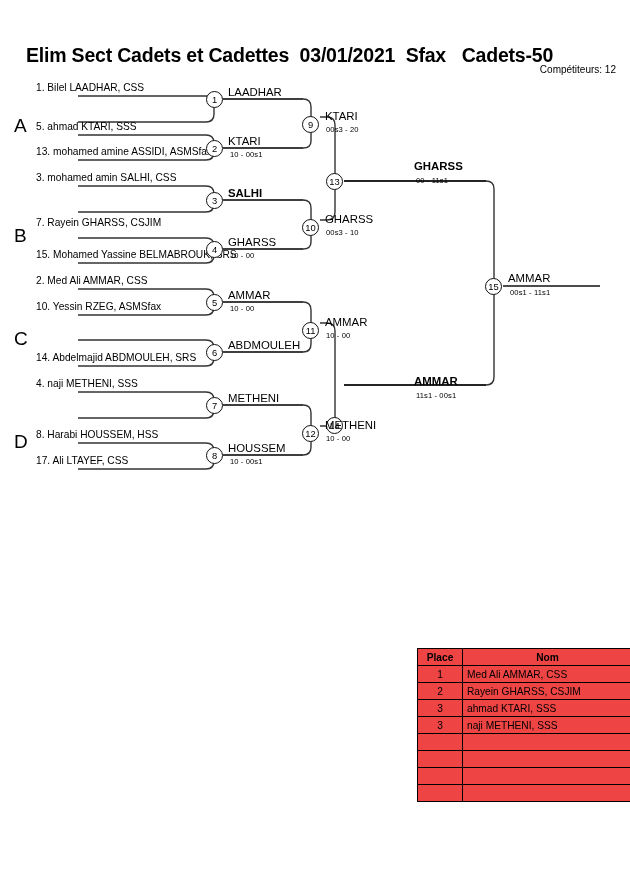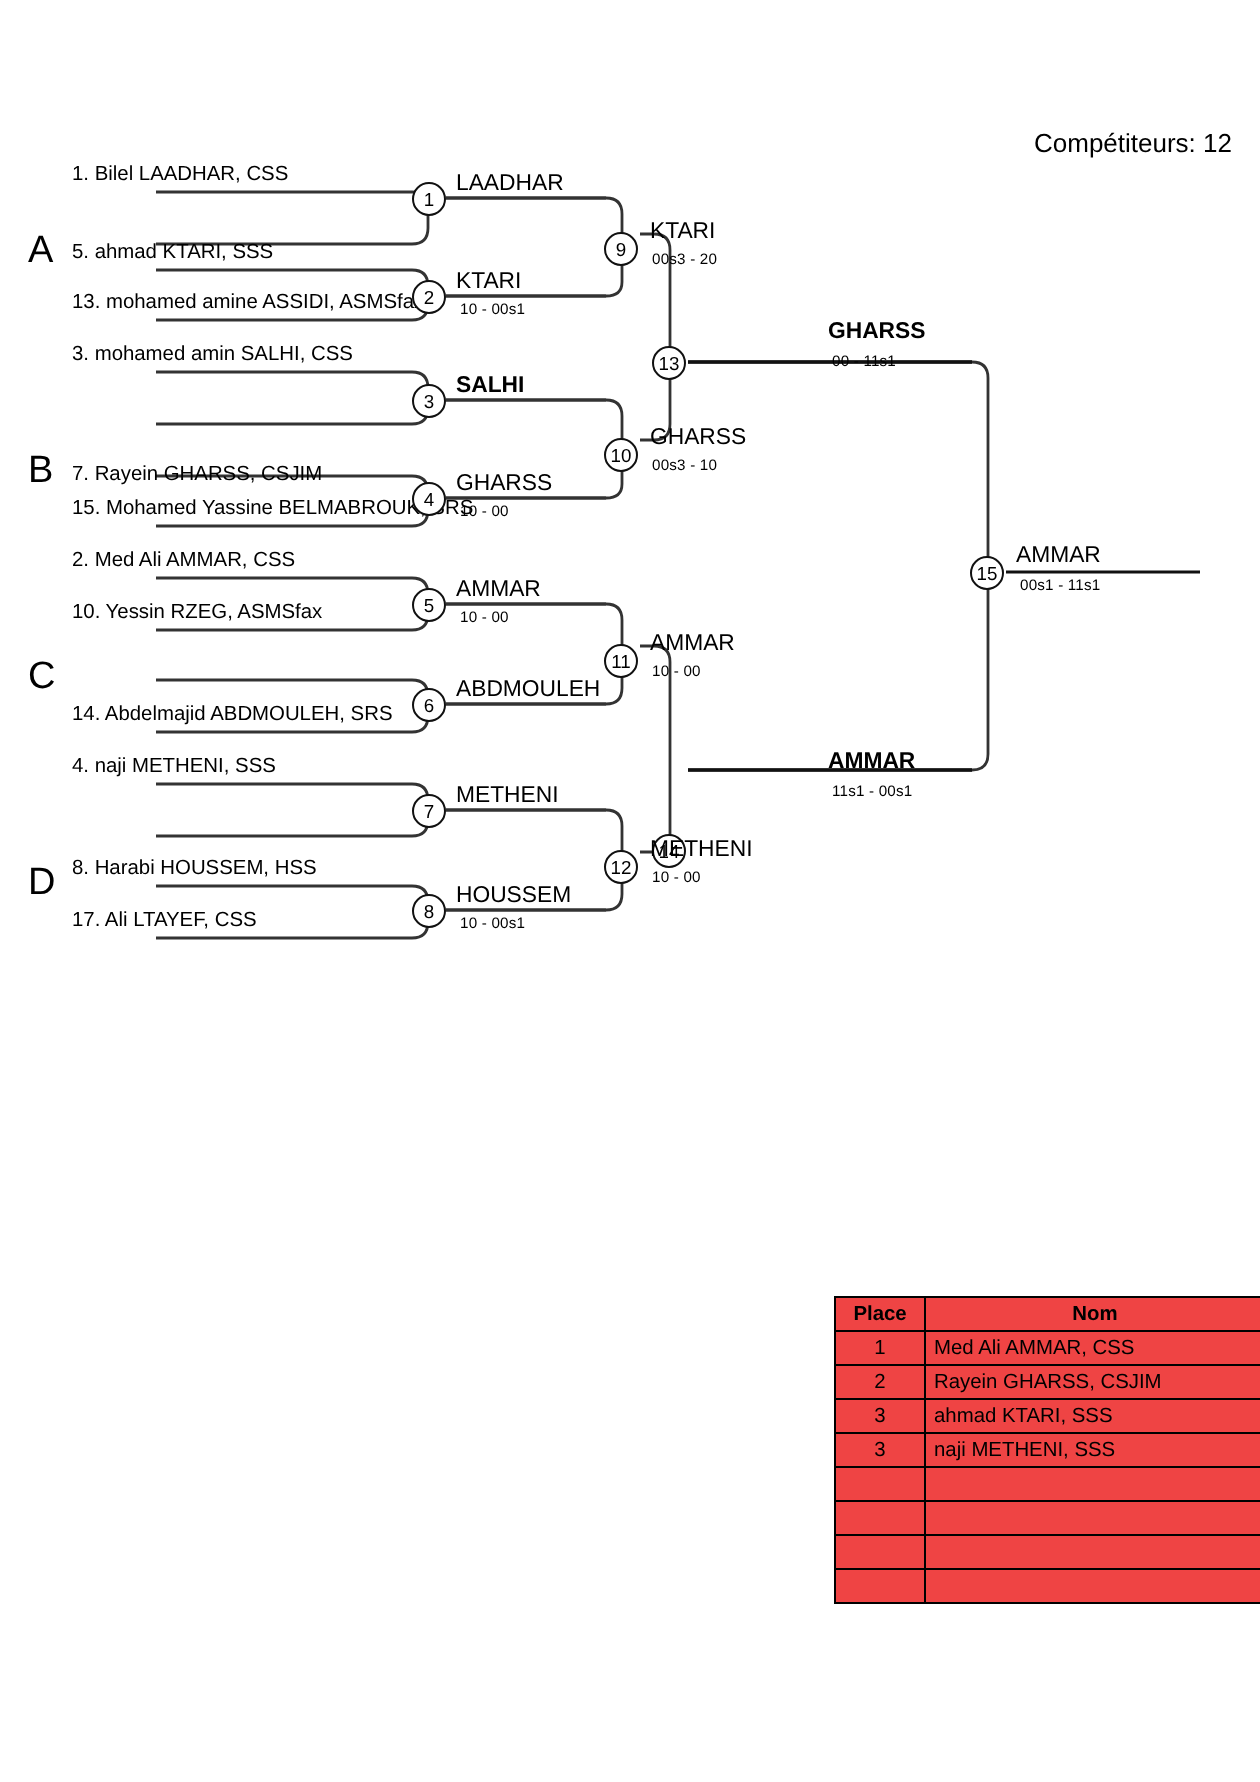--- a/index.html
+++ b/index.html
@@ -13,21 +13,21 @@
   }
   #root{position:relative;width:630px;height:891px;}
 
   .title{
     position:absolute;left:26px;top:44px;
     font-size:19.5px;font-weight:bold;letter-spacing:-0.2px;
     white-space:pre;
   }
   .competitors{
     position:absolute;right:14px;top:64px;
-    font-size:13px;
+    font-size:10px;
     white-space:pre;
   }
 
   
   #bracket-svg{position:absolute;left:0;top:0;width:630px;height:560px;}
 
   .grp-letter{
     position:absolute;font-size:19px;font-weight:normal;
     font-family:"Liberation Sans", sans-serif;
   }
@@ -71,20 +71,21 @@
   }
   .res-table th{font-weight:bold;text-align:center;}
   .res-table td.place{width:36px;text-align:center;}
   .res-table td.nom{text-align:left;}
 </style>
 </head>
 <body>
 
 <div id="root">
 
+  <div class="title">Elim Sect Cadets et Cadettes  03/01/2021  Sfax   Cadets-50</div>
   <div class="competitors">Compétiteurs: 12</div>
 
   <svg id="bracket-svg" viewBox="0 0 630 560" xmlns="http://www.w3.org/2000/svg">
     <g fill="none" stroke="#333" stroke-width="1.4">
 
       <path d="M78 96 H206 Q214 96 214 104 V114 Q214 122 206 122 H78"></path>
 
       <path d="M78 135 H206 Q214 135 214 143 V152 Q214 160 206 160 H78"></path>
 
       <path d="M78 186 H206 Q214 186 214 194 V204 Q214 212 206 212 H78"></path>
@@ -133,21 +134,21 @@
   <div class="grp-letter" style="left:14px;top:225px;">B</div>
   <div class="grp-letter" style="left:14px;top:328px;">C</div>
   <div class="grp-letter" style="left:14px;top:431px;">D</div>
 
   <div class="plabel" style="left:36px;top:82px;">1. Bilel LAADHAR, CSS</div>
   <div class="plabel" style="left:36px;top:108px;"></div>
   <div class="plabel" style="left:36px;top:121px;">5. ahmad KTARI, SSS</div>
   <div class="plabel" style="left:36px;top:146px;">13. mohamed amine ASSIDI, ASMSfax</div>
   <div class="plabel" style="left:36px;top:172px;">3. mohamed amin SALHI, CSS</div>
   <div class="plabel" style="left:36px;top:198px;"></div>
-  <div class="plabel" style="left:36px;top:232px;">7. Rayein GHARSS, CSJIM</div>
+  <div class="plabel" style="left:36px;top:217px;">7. Rayein GHARSS, CSJIM</div>
   <div class="plabel" style="left:36px;top:249px;">15. Mohamed Yassine BELMABROUK, SRS</div>
   <div class="plabel" style="left:36px;top:275px;">2. Med Ali AMMAR, CSS</div>
   <div class="plabel" style="left:36px;top:301px;">10. Yessin RZEG, ASMSfax</div>
   <div class="plabel" style="left:36px;top:326px;"></div>
   <div class="plabel" style="left:36px;top:352px;">14. Abdelmajid ABDMOULEH, SRS</div>
   <div class="plabel" style="left:36px;top:378px;">4. naji METHENI, SSS</div>
   <div class="plabel" style="left:36px;top:404px;"></div>
   <div class="plabel" style="left:36px;top:429px;">8. Harabi HOUSSEM, HSS</div>
   <div class="plabel" style="left:36px;top:455px;">17. Ali LTAYEF, CSS</div>
 

